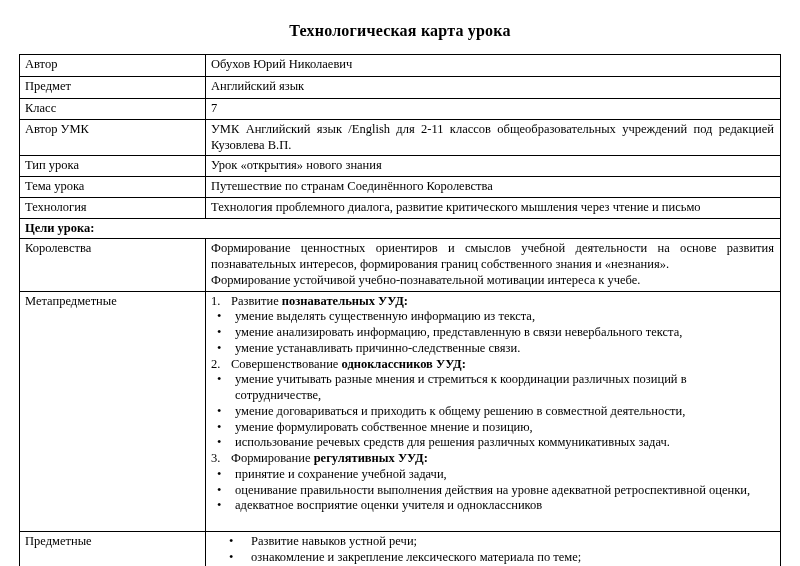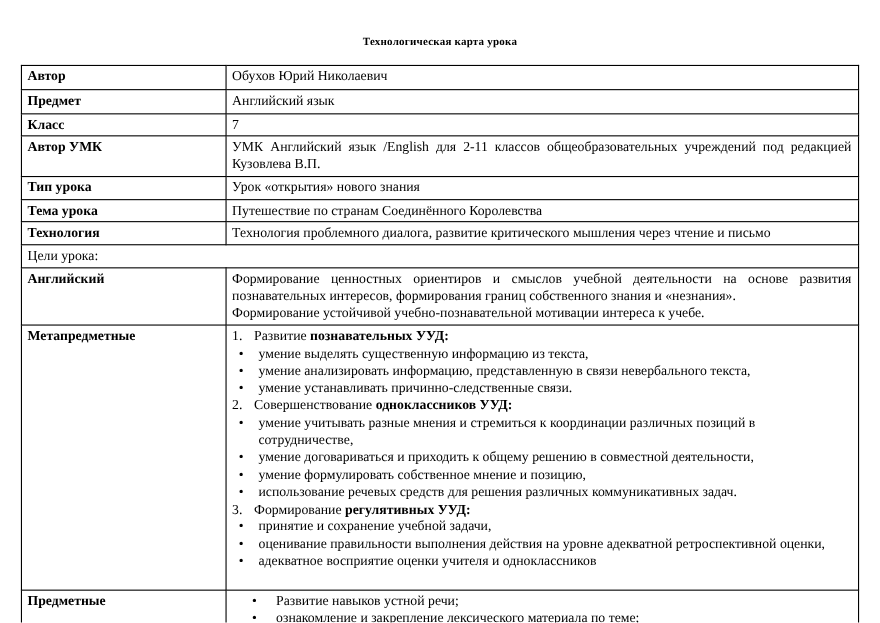--- a/index.html
+++ b/index.html
@@ -9,40 +9,40 @@
     background: #ffffff;
     color: #000000;
     font-family: "Liberation Serif", "DejaVu Serif", serif;
     font-size: 12.5px;
     line-height: 1.26;
   }
   .page { width: 800px; height: 566px; overflow: hidden; }
   .page-title {
     text-align: center;
     font-weight: bold;
-    font-size: 10px;
-    padding-top: 33px;
+    font-size: 16px;
+    padding-top: 21px;
     letter-spacing: 0.2px;
   }
   table.lesson-map {
     border-collapse: collapse;
     table-layout: fixed;
     width: 762px;
     margin: 13px 19px 0 19px;
   }
   table.lesson-map td {
     border: 1px solid #000;
     vertical-align: top;
     padding: 2px 6px 2px 5px;
   }
   td.label-cell {
     width: 186px;
-    font-weight: bold;
+    font-weight: normal;
   }
-  td.goals-cell { font-weight: normal; }
+  td.goals-cell { font-weight: bold; }
   tr.h22 td { height: 22px; }
   tr.h20 td { height: 20px; margin-top: 21px; }
   tr.h18 td { height: 18px; }
   td.justify { text-align: justify; margin-left: 32px; }
   td.tall-last { height: 68px; }
   .num-line { display: flex; }
   .num-line .num { width: 20px; flex: 0 0 20px; }
   .num-line .txt { flex: 1; }
   .bullet-line { display: flex; margin-left: 6px; }
   .bullet-line .bullet { width: 18px; flex: 0 0 18px; }
@@ -96,21 +96,21 @@
       <tr class="h18">
         <td class="label-cell">Технология</td>
         <td>Технология проблемного диалога, развитие критического мышления через чтение и письмо</td>
       </tr>
 
       <tr class="h18">
         <td class="goals-cell" colspan="2">Цели урока:</td>
       </tr>
 
       <tr>
-        <td class="label-cell">Английский</td>
+        <td class="label-cell">Королевства</td>
         <td class="justify">
           <p class="para">Формирование ценностных ориентиров и смыслов учебной деятельности на основе развития познавательных интересов, формирования границ собственного знания и «незнания».</p>
           <p class="para">Формирование устойчивой учебно-познавательной мотивации интереса к учебе.</p>
         </td>
       </tr>
 
       <tr>
         <td class="label-cell">Метапредметные</td>
         <td>
 

